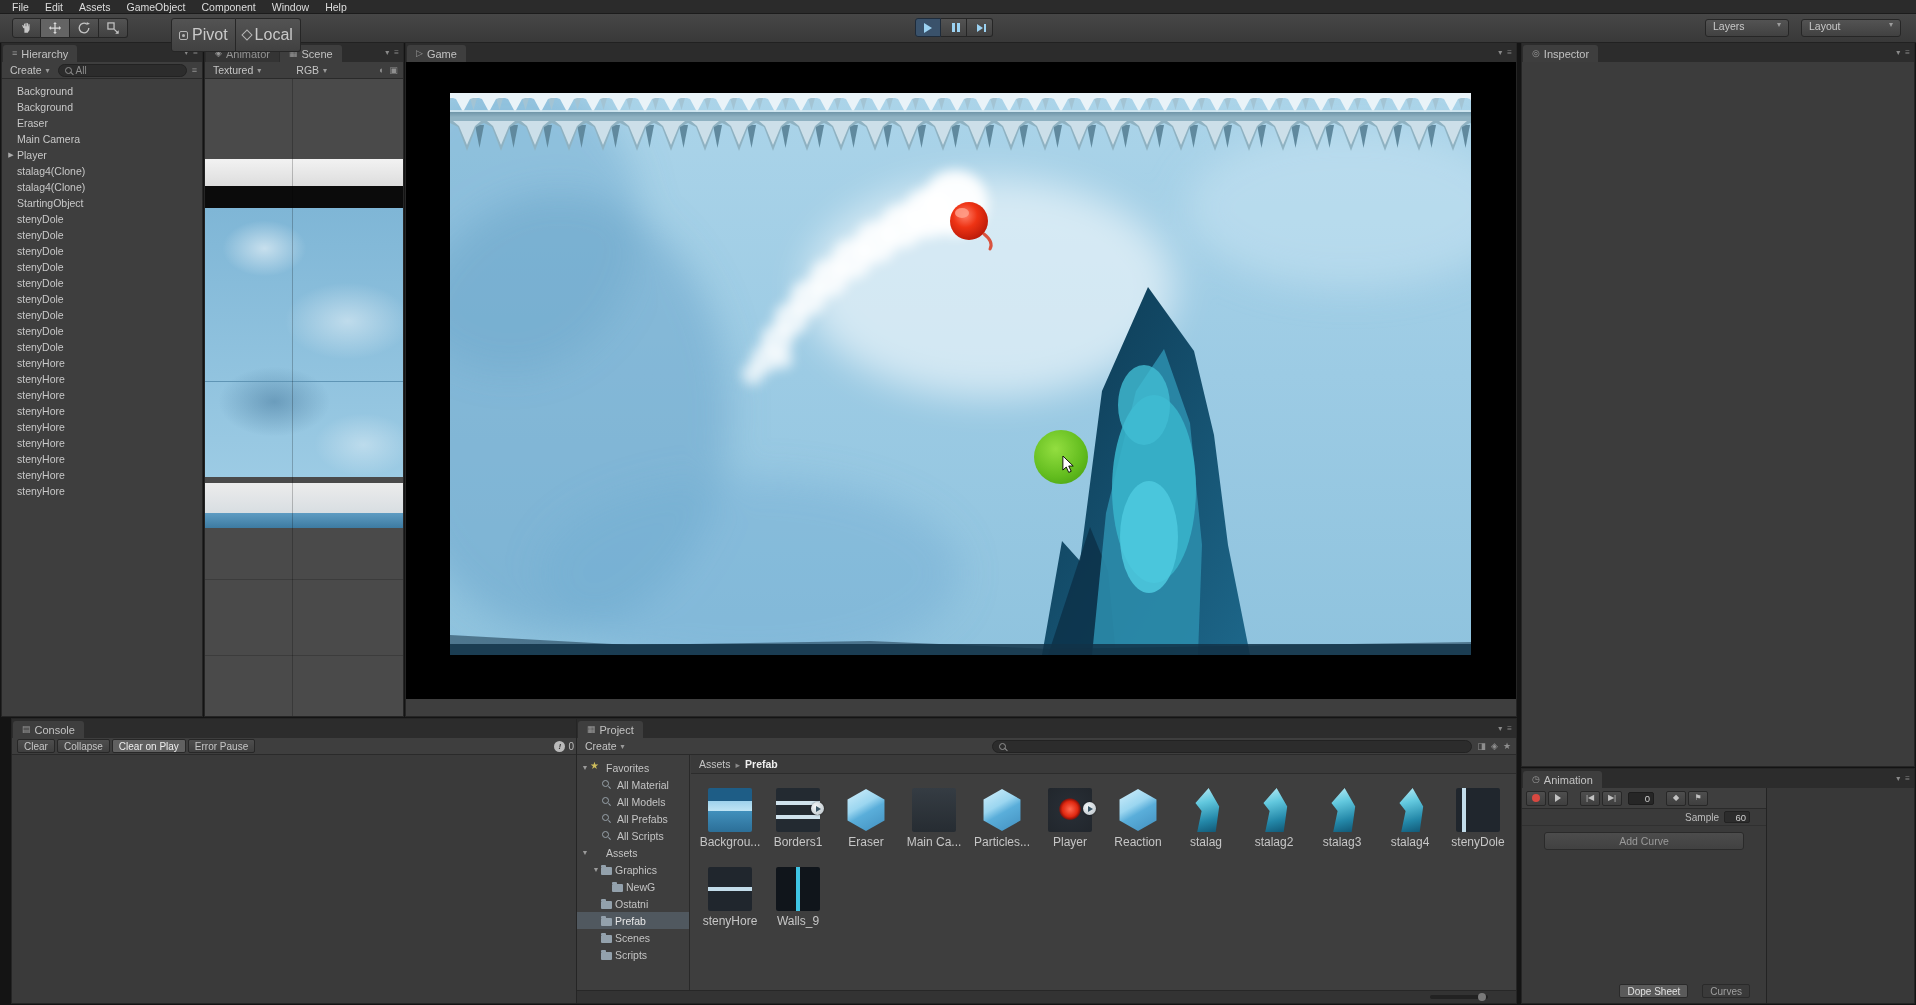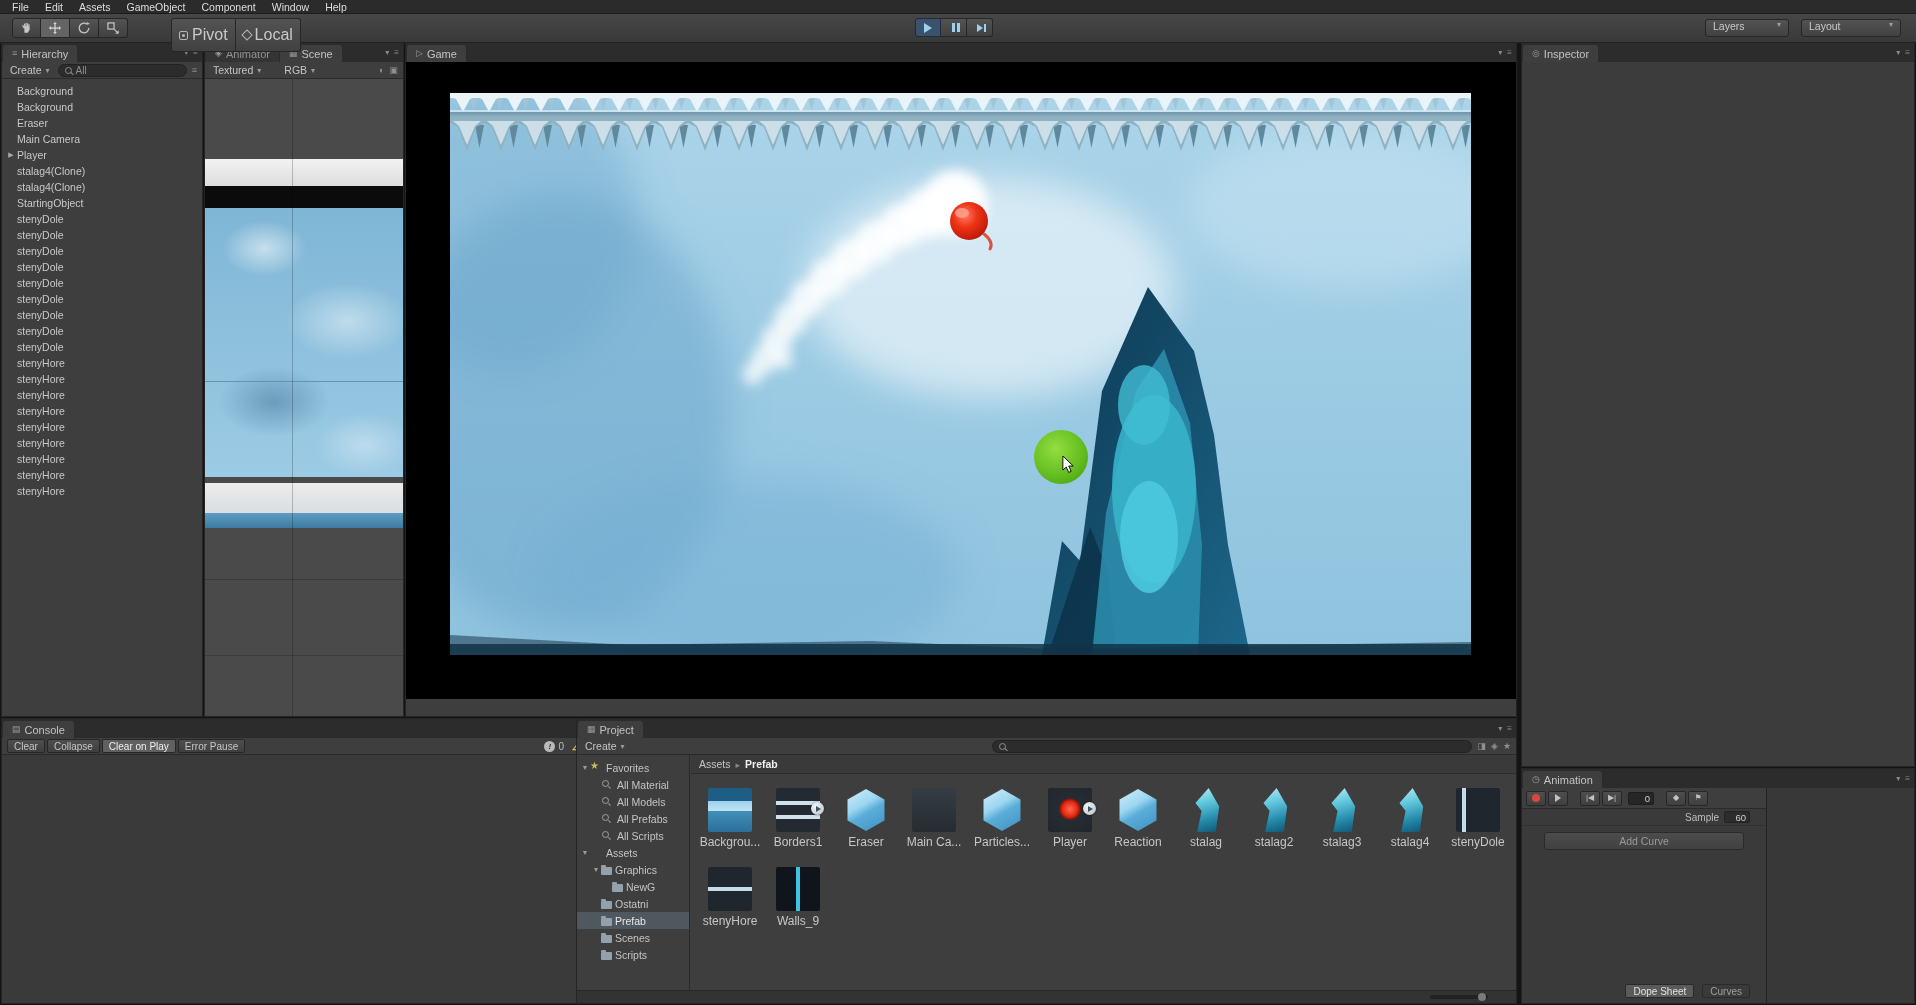--- a/index.html
+++ b/index.html
@@ -91,21 +91,21 @@
 #game-panel{left:406px;top:43px;width:1110px;height:673px}
 .game-content{position:relative;height:637px;background:#000}
 .game-render{position:absolute;left:44px;top:31px;width:1021px;height:562px}
 #cursor{position:absolute;left:655px;top:394px;width:15px;height:18px}
 
 
 #inspector-panel{left:1522px;top:43px;width:392px;height:723px}
 .insp-body{height:704px;background:#3c3c3c}
 
 
-#console-panel{left:2px;top:719px;width:620px;height:284px}
+#console-panel{left:12px;top:719px;width:620px;height:284px}
 .c-buttons{display:flex;gap:2px;align-items:center}
 .mini{height:14px;line-height:13px;padding:0 6px;font-size:10px;color:#c6c6c6;background:linear-gradient(#4e4e4e,#3f3f3f);border:1px solid #272727;border-radius:2px;white-space:nowrap}
 .mini.t-on{background:#606060;color:#eee}
 .c-counts{position:absolute;right:4px;display:flex;align-items:center;gap:8px}
 .ccount{display:flex;align-items:center;gap:3px;font-size:10px;color:#bdbdbd}
 .ci{display:inline-flex;align-items:center;justify-content:center;width:11px;height:11px;font-size:8px;font-weight:bold}
 .ci-info{background:#b9b9b9;color:#333;border-radius:50%}
 .ci-info::before{content:"!"}
 .ci-warn{color:#ecc64e;font-size:11px;width:auto;height:auto}
 .ci-warn::before{content:"⚠"}
@@ -164,21 +164,21 @@
 .a-tri{width:0;height:0;border-left:6px solid #c2c2c2;border-top:4px solid transparent;border-bottom:4px solid transparent}
 .kglyph{font-size:8px;color:#c2c2c2;line-height:1;white-space:nowrap}
 .kg-prev::before{content:"|◀"}
 .kg-next::before{content:"▶|"}
 .kg-key::before{content:"◆"}
 .kg-event::before{content:"⚑"}
 .framefield{width:26px;height:13px;background:#262626;border:1px solid #1d1d1d;border-radius:2px;color:#cfcfcf;font-size:9.5px;text-align:right;padding:0 3px;line-height:12px;margin-left:4px}
 .sample-row{height:17px;display:flex;align-items:center;justify-content:flex-end;gap:5px;padding-right:16px;font-size:10px;color:#bdbdbd;border-bottom:1px solid #303030}
 .srval{width:26px;height:12px;background:#2c2c2c;border:1px solid #222;border-radius:2px;text-align:right;padding:0 3px;font-size:9.5px;color:#cfcfcf;line-height:11px}
 .addcurve{position:absolute;left:22px;top:44px;width:200px;height:18px;background:linear-gradient(#4c4c4c,#414141);border:1px solid #2a2a2a;border-radius:3px;color:#9a9a9a;font-size:10.5px;display:flex;align-items:center;justify-content:center}
-.sheettabs{position:absolute;right:16px;bottom:5px;display:flex;gap:8px}
+.sheettabs{position:absolute;right:16px;bottom:5px;display:flex;gap:14px}
 .sheettab{height:14px;line-height:13px;padding:0 7px;font-size:10px;border-radius:2px;border:1px solid #2a2a2a;color:#9f9f9f;background:#3a3a3a}
 .sheettab.on{background:#5a5a5a;color:#e2e2e2}
 .anim-timeline{position:absolute;left:246px;top:0;right:0;height:215px;background:#292929}
 .anim-ruler{height:21px;background:#2f2f2f;border-bottom:1px solid #222;position:relative;background-image:repeating-linear-gradient(90deg,#3c3c3c 0 1px,transparent 1px 19px);background-position:14px 0}
 .rtick{position:absolute;left:18px;top:4px;font-size:9px;color:#9a9a9a}
 .anim-grid{position:absolute;left:0;top:21px;right:0;bottom:14px;background-image:repeating-linear-gradient(90deg,#333 0 1px,transparent 1px 38px);background-position:14px 0}
 .playhead{position:absolute;left:14px;top:0;bottom:14px;width:1px;background:#c03a32}
 .anim-scroll{position:absolute;left:0;right:0;bottom:0;height:13px;background:#202020;border-top:1px solid #1a1a1a}
 .anim-scroll::after{content:"";position:absolute;left:2px;top:2px;width:70%;height:8px;background:#4a4a4a;border-radius:4px}
 
@@ -426,21 +426,21 @@
       </div>
     <div class="tabtools">
         <span class="pico-caret"></span>
         <span class="pico-menu"></span>
       </div>
   </div>
   <div class="subbar">
     <div class="flatdrop">
         <span>Textured</span>
       </div>
-    <div class="flatdrop" style="margin-left:12px">
+    <div class="flatdrop" style="margin-left:24px">
         <span>RGB</span>
       </div>
     <span class="miniglyph" style="margin-left:auto">◐</span>
     <span class="miniglyph">▣</span>
   </div>
   <div class="scene-canvas">
     <div class="strip strip-white1"></div>
     <div class="strip strip-black"></div>
     <div class="strip strip-sky"></div>
     <div class="strip strip-seam"></div>

